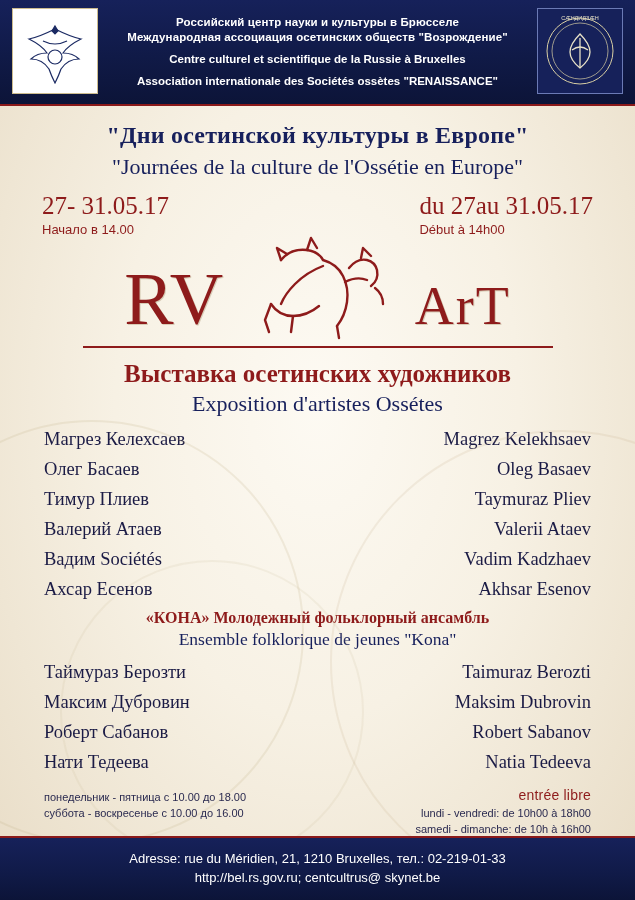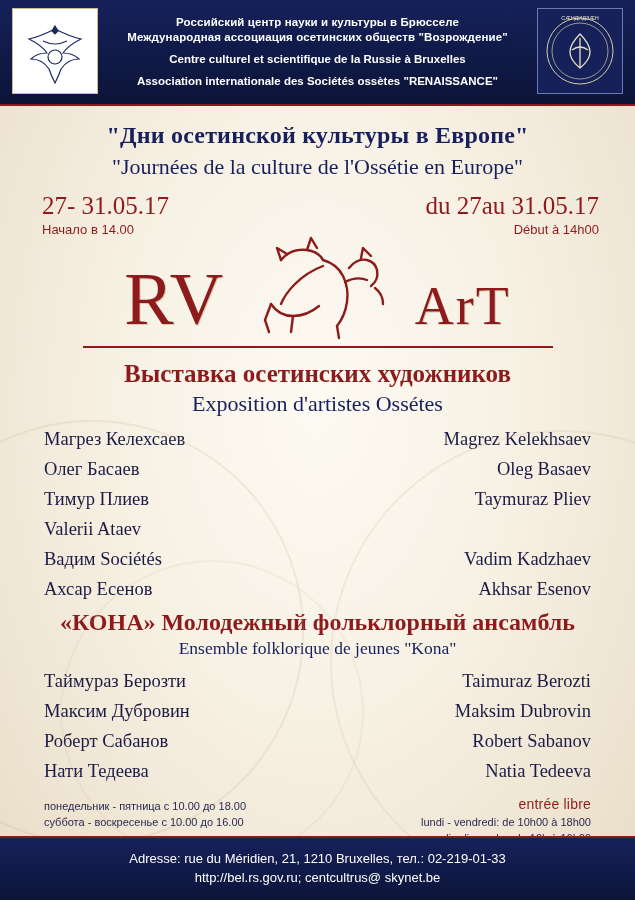--- a/index.html
+++ b/index.html
@@ -105,23 +105,22 @@
     height: 54px;
   }
   .dates .left {
     position: absolute;
     left: 42px;
     top: 0;
     text-align: left;
   }
   .dates .right {
     position: absolute;
-    right: 36px;
+    right: 42px;
     top: 0;
-    text-align: right;
   }
   .date-main {
     font-family: "Liberation Serif", serif;
     font-size: 25px;
     color: #8e1b1b;
     font-weight: normal;
   }
   .date-sub {
     font-size: 13px;
     color: #8e1b1b;
@@ -178,21 +177,21 @@
   .section-fr {
     text-align: center;
     font-family: "Liberation Serif", serif;
     font-size: 22px;
     color: #17205c;
     margin-top: 3px;
   }
   .section2-ru {
     text-align: center;
     font-family: "Liberation Serif", serif;
-    font-size: 24px;
+    font-size: 16px;
     font-weight: bold;
     color: #8e1b1b;
   }
   .section2-fr {
     text-align: center;
     font-family: "Liberation Serif", serif;
     font-size: 17.5px;
     color: #17205c;
     margin-top: 2px;
   }
@@ -361,20 +360,21 @@
     </div>
     <div class="name-row">
       <div class="name-ru">Олег Басаев</div>
       <div class="name-fr">Oleg Basaev</div>
     </div>
     <div class="name-row">
       <div class="name-ru">Тимур Плиев</div>
       <div class="name-fr">Taymuraz Pliev</div>
     </div>
     <div class="name-row">
+      <div class="name-ru">Валерий Атаев</div>
       <div class="name-fr">Valerii Ataev</div>
     </div>
     <div class="name-row">
       <div class="name-ru">Вадим Sociétés</div>
       <div class="name-fr">Vadim Kadzhaev</div>
     </div>
     <div class="name-row">
       <div class="name-ru">Ахсар Есенов</div>
       <div class="name-fr">Akhsar Esenov</div>
     </div>

